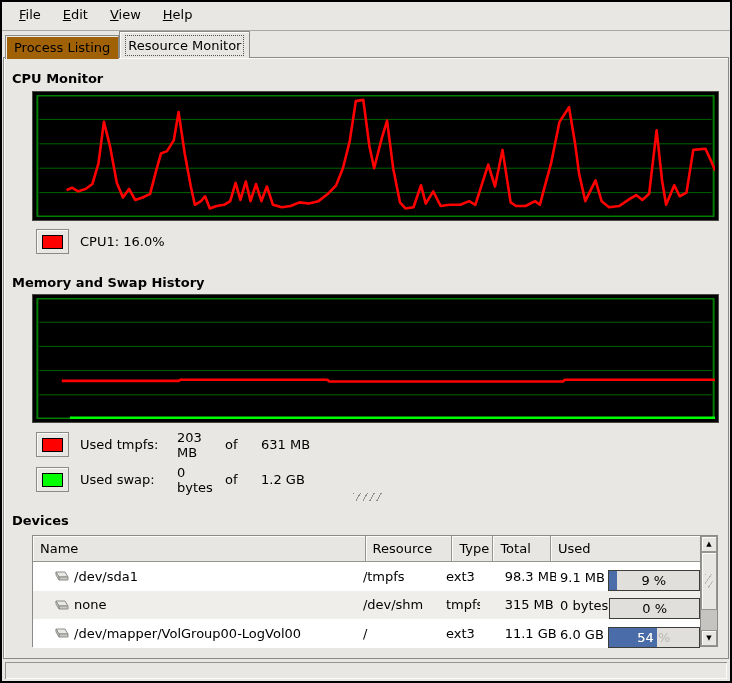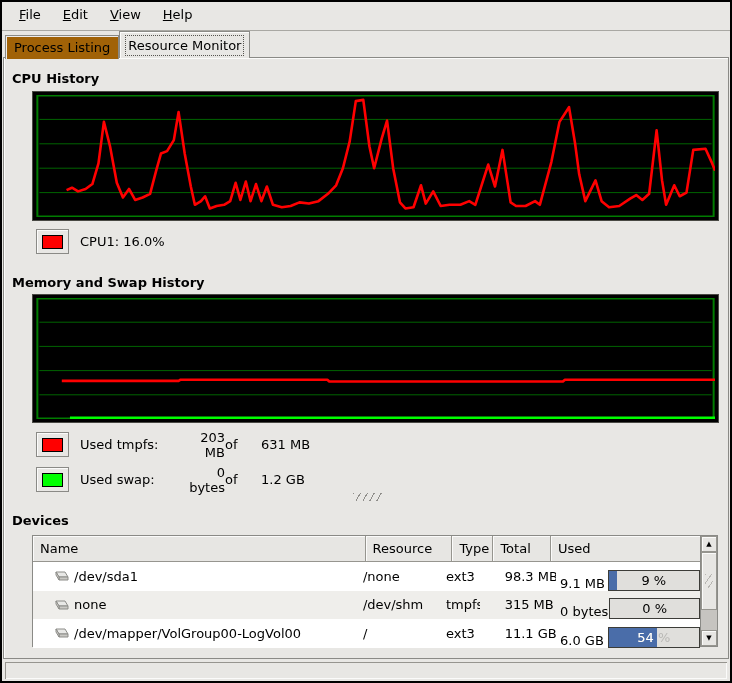--- a/index.html
+++ b/index.html
@@ -38,21 +38,21 @@
 
   
   .legend-row { position:absolute; display:flex; align-items:center; height:25px; }
   .swatch-btn { width:33px; height:25px; background:#e8e7e4; border:1px solid #8a8a86;
                 box-shadow:inset 1px 1px 0 #fbfbfa; display:flex; align-items:center;
                 justify-content:center; }
   .swatch { width:21px; height:14px; border:1px solid #000; }
   .legend-label { margin-left:11px; }
   .leg-grid { display:flex; align-items:center; }
   .leg-name { width:97px; margin-left:11px; }
-  .leg-val1 { width:48px; text-align:right; }
+  .leg-val1 { width:48px; text-align:left; }
   .leg-of   { width:36px; text-align:left; }
   .leg-val2 { text-align:left; }
 
   
   .pane-grip { position:absolute; left:351px; top:491px; width:30px; height:8px;
                background:repeating-linear-gradient(120deg,#8f8e8a 0 1px,transparent 1px 6px); }
 
   
   .dev-table { position:absolute; left:30px; top:533px; width:686px; height:112px;
                border:1px solid #8a8a86; background:#fff; display:flex; }
@@ -63,21 +63,21 @@
            overflow:hidden; white-space:nowrap; }
   .c-name{width:362px;} .c-dir{width:94px;} .c-type{width:44px;} .c-total{width:62px;}
   .c-used{width:162px; border-right:none;}
   .dev-row { display:flex; height:28.6px; align-items:center; background:#fff; }
   .dev-row.alt { background:#efeeeb; }
   .cell { overflow:hidden; white-space:nowrap; }
   .name-cell { display:flex; align-items:center; padding-left:19px; }
   .disk-icon { width:17px; height:14px; margin-right:5px; flex:none; }
   .dir-cell{padding-left:7px;} .type-cell{padding-left:6px;}
   .total-cell{padding-left:4px;margin-left:21px;} 
-  .used-cell{ padding-left:4px; display:flex; align-items:flex-end;margin-top:8px; }
+  .used-cell{ padding-left:4px; display:flex; align-items:flex-start;margin-top:8px; }
   .used-text{ width:51px; }
   .progressbar { position:relative; width:101px; height:21px; border:1px solid #3c3c38;
                  background:#e0dfdc; margin-left:1px; overflow:hidden; }
   .pb-fill { position:absolute; left:0; top:0; bottom:0; background:#4a6da9; }
   .pb-text { position:absolute; inset:0; text-align:center; line-height:20px; }
   .pb-text.top { color:#fff; }
 
   
   .scrollbar { width:17px; border-left:1px solid #8a8a86; background:#c6c4c0;
                display:flex; flex-direction:column; }
@@ -112,21 +112,21 @@
 
   <div class="tabs">
     <div class="tab inactive">
       <span>Process Listing</span>
     </div>
     <div class="tab active">
       <span class="focus">Resource Monitor</span>
     </div>
   </div>
 
-  <div class="section-label" style="top:69px">CPU History</div>
+  <div class="section-label" style="top:69px">CPU Monitor</div>
   <div class="graph" style="top:89px; height:130px">
       <svg viewBox="0 0 100 100" preserveAspectRatio="none">
         <rect x="0.2" y="0.5" width="99.6" height="99" fill="none" stroke="#007c00" stroke-width="2" vector-effect="non-scaling-stroke"></rect>
         <line x1="0.5" x2="99.5" y1="20" y2="20" stroke="#006400" stroke-width="1" vector-effect="non-scaling-stroke"></line>
         <line x1="0.5" x2="99.5" y1="40" y2="40" stroke="#006400" stroke-width="1" vector-effect="non-scaling-stroke"></line>
         <line x1="0.5" x2="99.5" y1="60" y2="60" stroke="#006400" stroke-width="1" vector-effect="non-scaling-stroke"></line>
         <line x1="0.5" x2="99.5" y1="80" y2="80" stroke="#006400" stroke-width="1" vector-effect="non-scaling-stroke"></line>
         <polyline points="4.5,78 5.3,76 6.2,79 7.3,77 8.3,73 9.2,56 10,22 10.9,42 11.9,72 12.8,84 13.7,77 14.6,86 15.7,84 16.8,81 17.7,62 18.4,48 19.3,46 20.3,37 21,14 21.9,48 22.8,75 23.4,90 24.3,87 24.9,83 25.6,93 26.6,91 27.7,90 28.6,87 29.4,72 30.1,86 30.9,71 31.6,87 32.4,73 33.2,87 34,75 34.9,90 36.2,92 37.5,91 38.8,88 40.2,89 41.6,87 43,81 44.2,74 45.2,60 46.2,38 47.1,5 48.2,4 49.1,42 49.8,60 50.9,36 51.7,21 52.6,60 53.6,88 54.4,93 55.6,92 56.7,74 57.4,89 58.5,79 59.6,91 60.9,90 62.5,90 63.8,87 64.7,90 66.6,57 67.6,75 68.7,45 69.9,88 70.7,91 72.1,91 73.5,87 74.2,90 75.9,55 77.1,22 78.5,10 79.4,40 80,65 80.9,87 82.4,70 83.3,87 84.4,92 85.9,91 87.5,85 88.4,82 89.3,86 90.3,81 91.4,29 92.2,70 92.8,90 94,74 94.8,83 95.8,80 96.8,45 98.6,44 99.5,55 100,62" fill="none" stroke="#ff0000" stroke-width="2.6" stroke-linejoin="round" vector-effect="non-scaling-stroke"></polyline>
       </svg>
     </div>
@@ -187,21 +187,21 @@
       <div id="dev-rows">
           <div class="dev-row">
             <div class="cell name-cell c-name">
               <svg class="disk-icon" viewBox="0 0 17 14">
                 <polygon points="4,3 13,3 16,8 7,8" fill="#e8e8e6" stroke="#8c8c88" stroke-width="1"></polygon>
                 <polygon points="7,8 16,8 16,11 7,11" fill="#c9c8c4" stroke="#8c8c88" stroke-width="1"></polygon>
                 <polygon points="4,3 7,8 7,11 4,6" fill="#d6d5d1" stroke="#8c8c88" stroke-width="1"></polygon>
               </svg>
               <span>/dev/sda1</span>
             </div>
-            <div class="cell dir-cell c-dir">/none</div>
+            <div class="cell dir-cell c-dir">/tmpfs</div>
             <div class="cell type-cell c-type">ext3</div>
             <div class="cell total-cell c-total">98.3 MB</div>
             <div class="cell used-cell c-used">
               <span class="used-text">9.1 MB</span>
               <div class="progressbar">
                 <div class="pb-fill" style="width: 9%; background: rgb(74, 109, 169);"></div>
                 <span class="pb-text base" style="color: rgb(0, 0, 0);">9 %</span>
                 <span class="pb-text top" style="clip-path: inset(0px 91% 0px 0px);">9 %</span>
               </div>
             </div>

